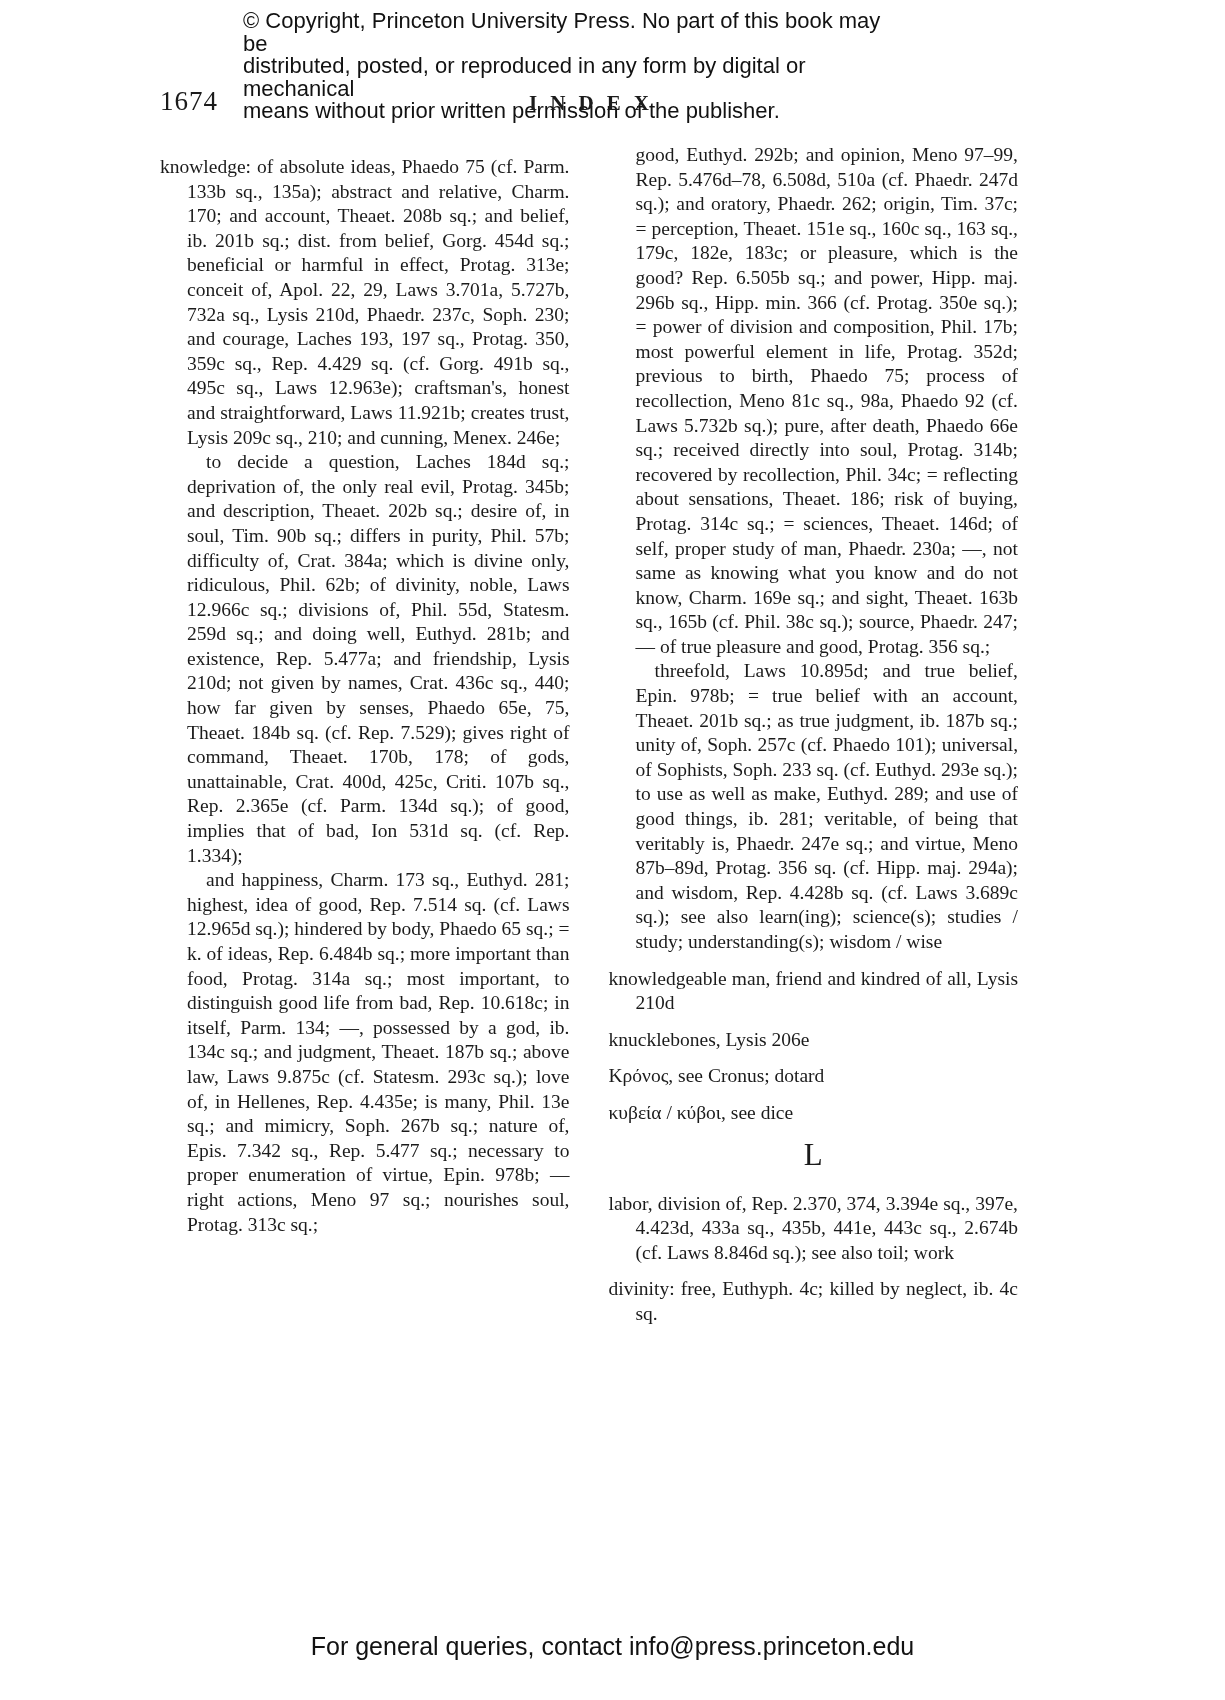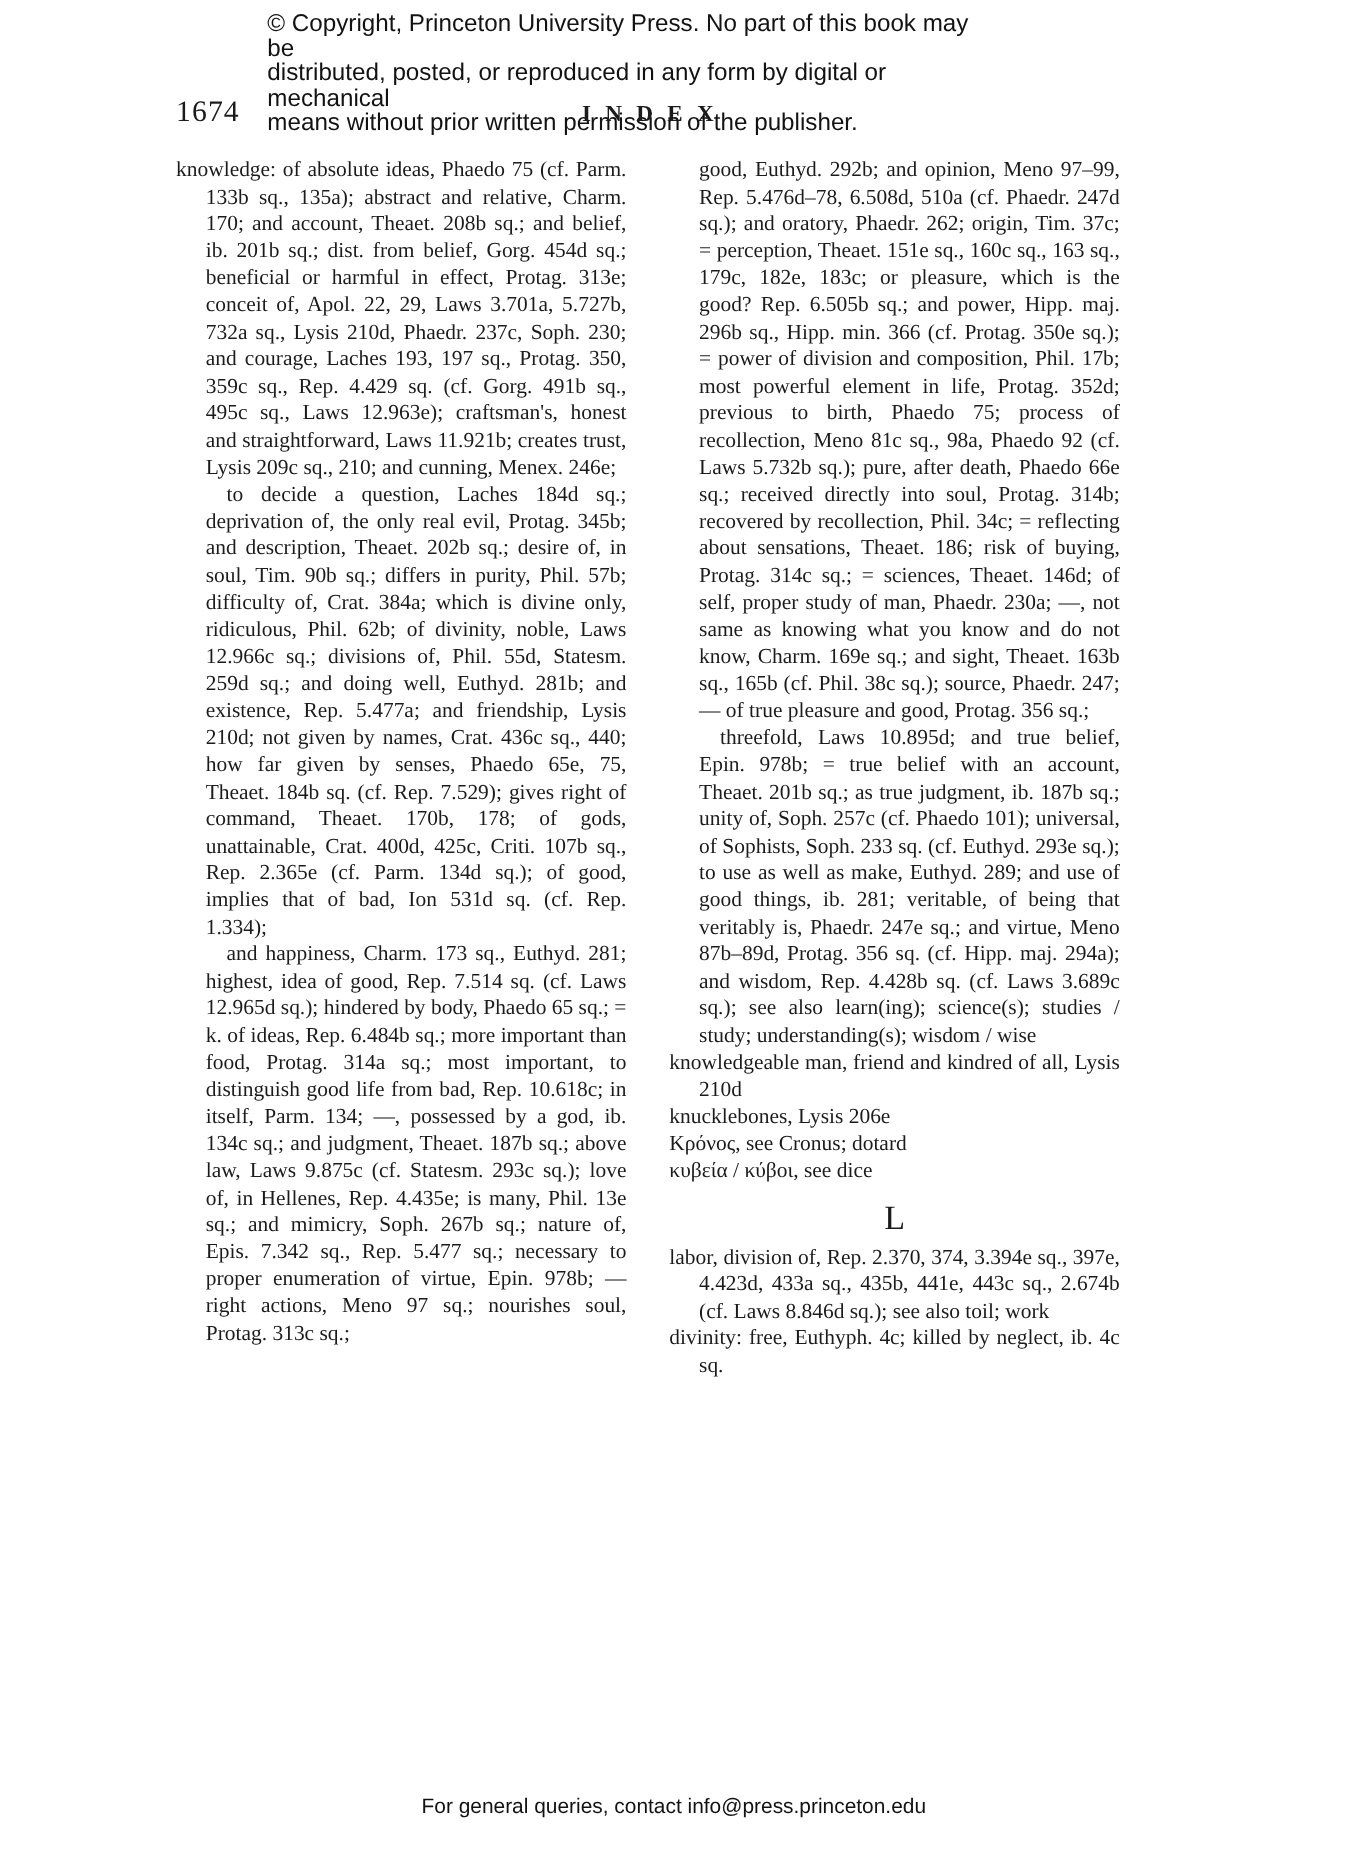--- a/index.html
+++ b/index.html
@@ -63,39 +63,39 @@
     gap: 39px;
   }
   .col {
     flex: 1 1 0;
     font-size: 19.5px;
     line-height: 24.6px;
     text-align: justify;
     color: #1b1b1b;
   }
   .col p { margin: 0; }
-  p.main { padding-left: 27px; text-indent: -27px; }
+  p.main { padding-left: 27px; text-indent: -27px; margin-top: 12px; }
   p.sub  { padding-left: 27px; text-indent: 19px; }
   p.run  { padding-left: 27px; text-indent: 0; }
   p.section {
     text-align: center;
     text-indent: 0;
     padding: 12px 0 8px 0;
     font-size: 31px;
     line-height: 34px;
   }
 
   .footer {
     position: absolute;
     top: 1632px;
     left: 0;
     width: 100%;
     text-align: center;
     font-family: "Liberation Sans", sans-serif;
-    font-size: 19px;
+    font-size: 25px;
     color: #121212;
   }
 </style>
 </head>
 <body>
 
 <div class="page">
 
   <div class="copyright">
     <div>© Copyright, Princeton University Press. No part of this book may be</div>

